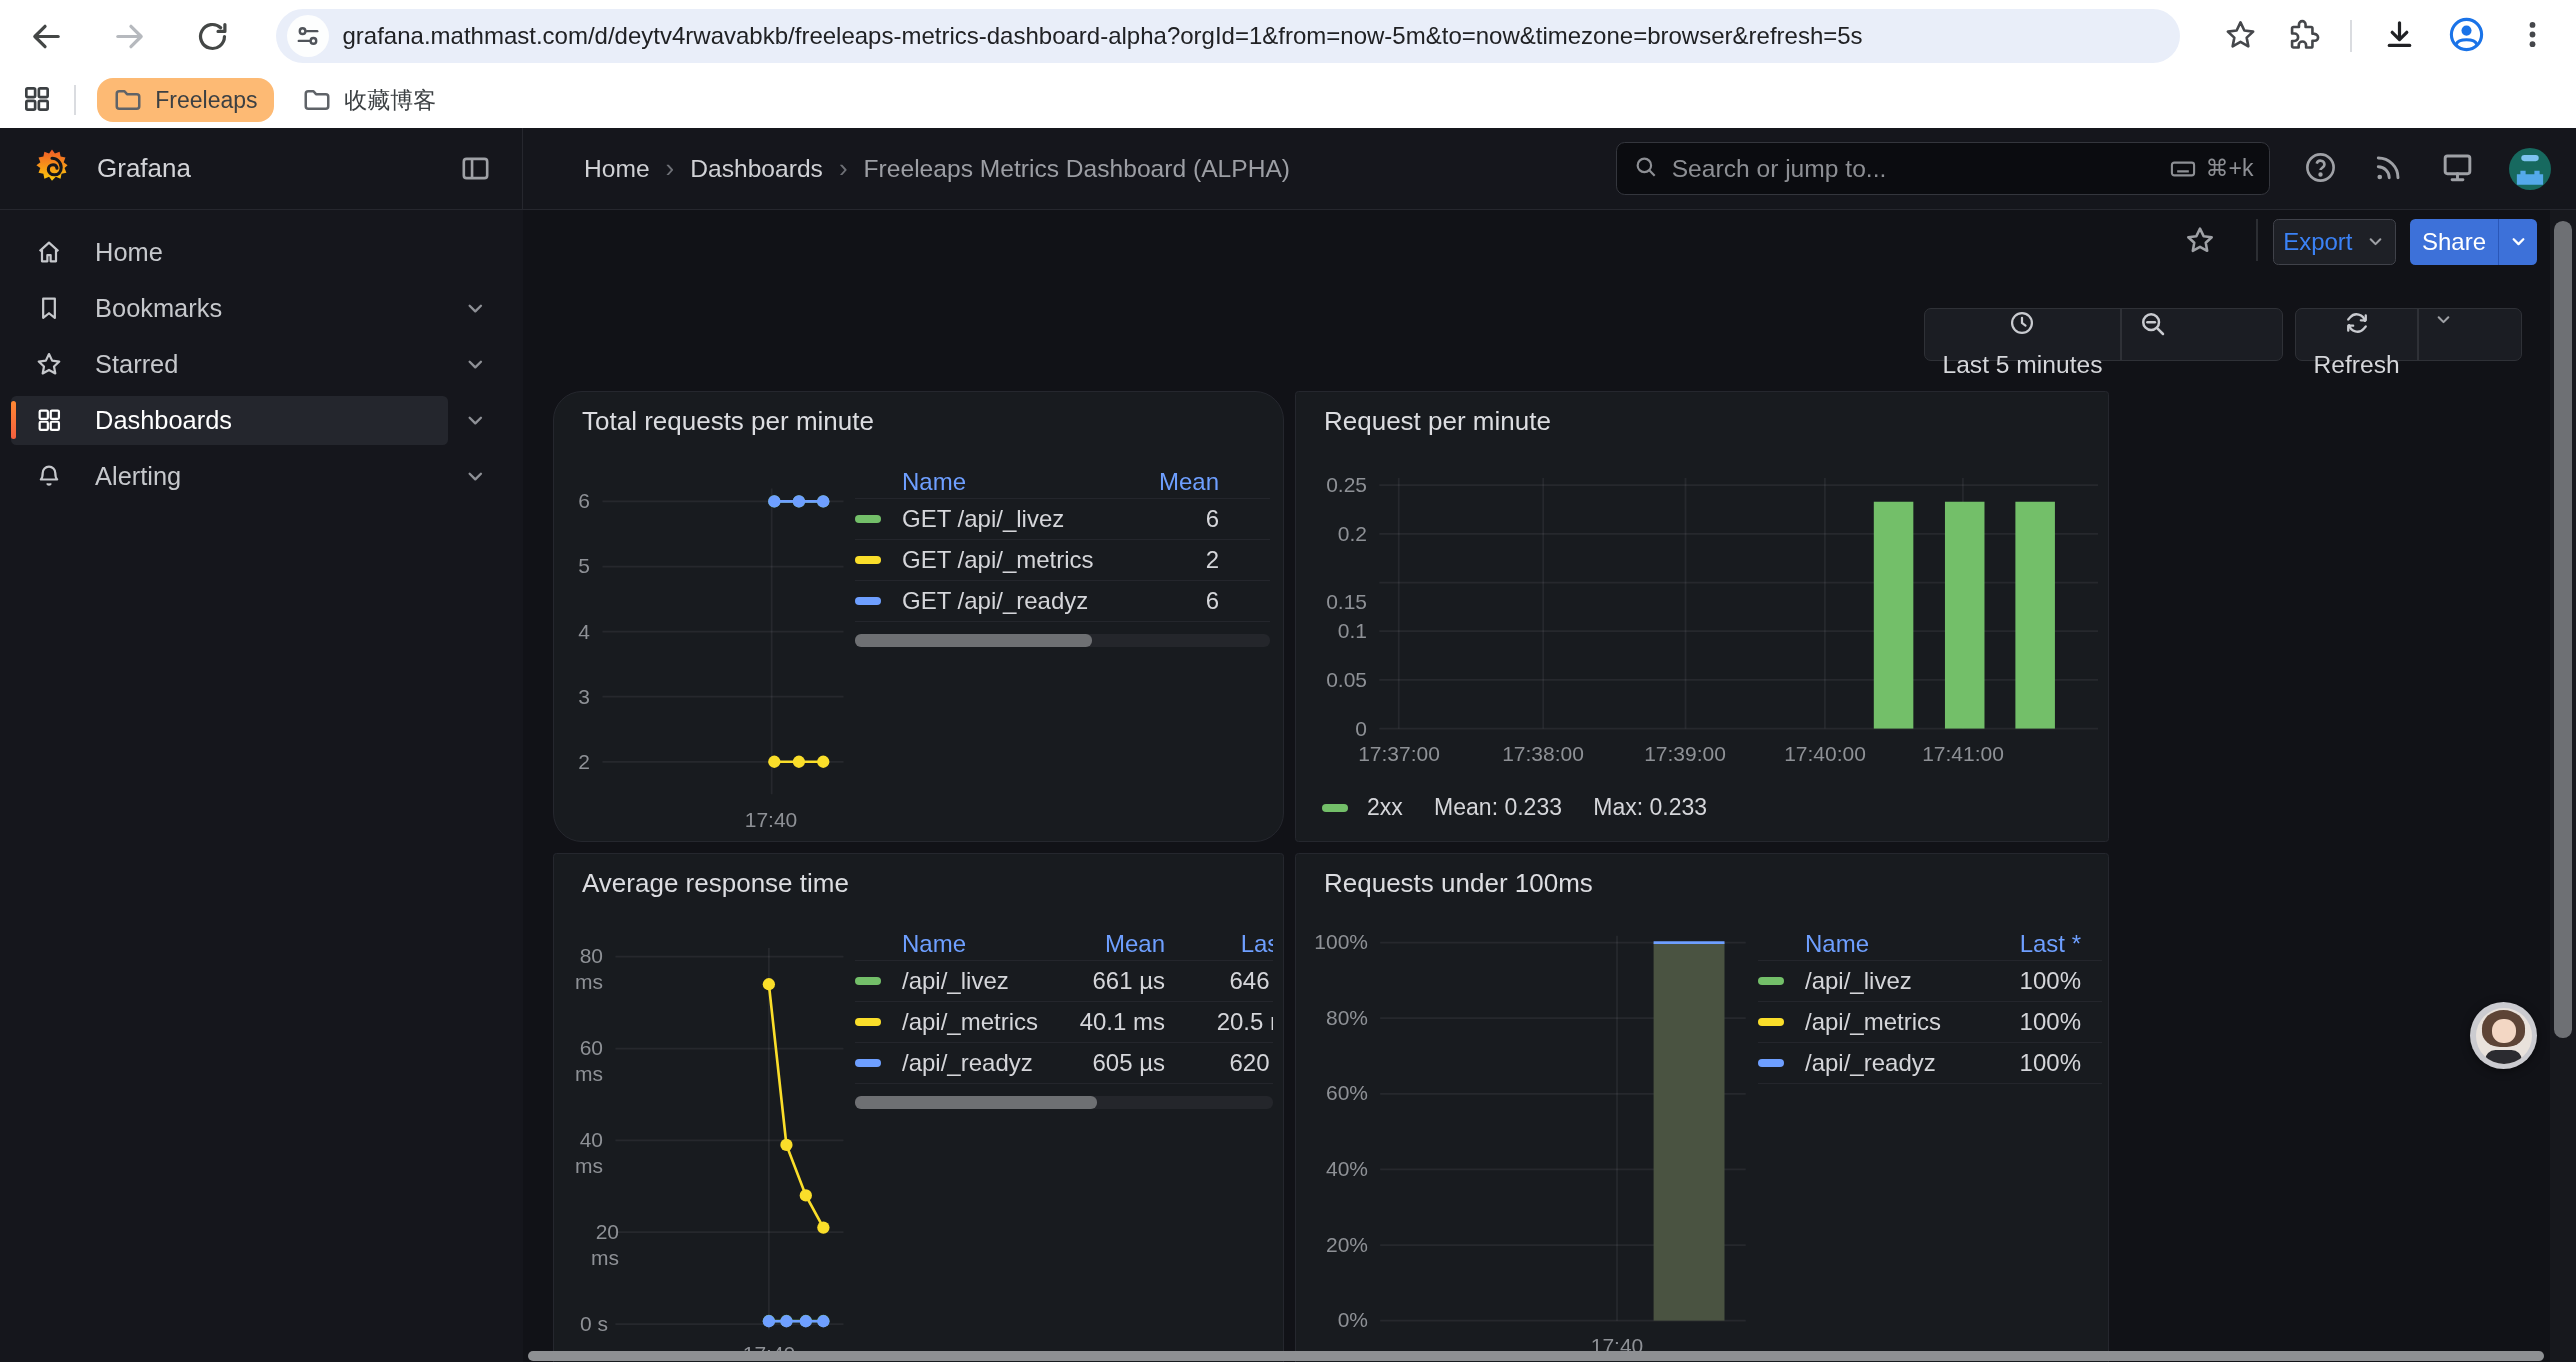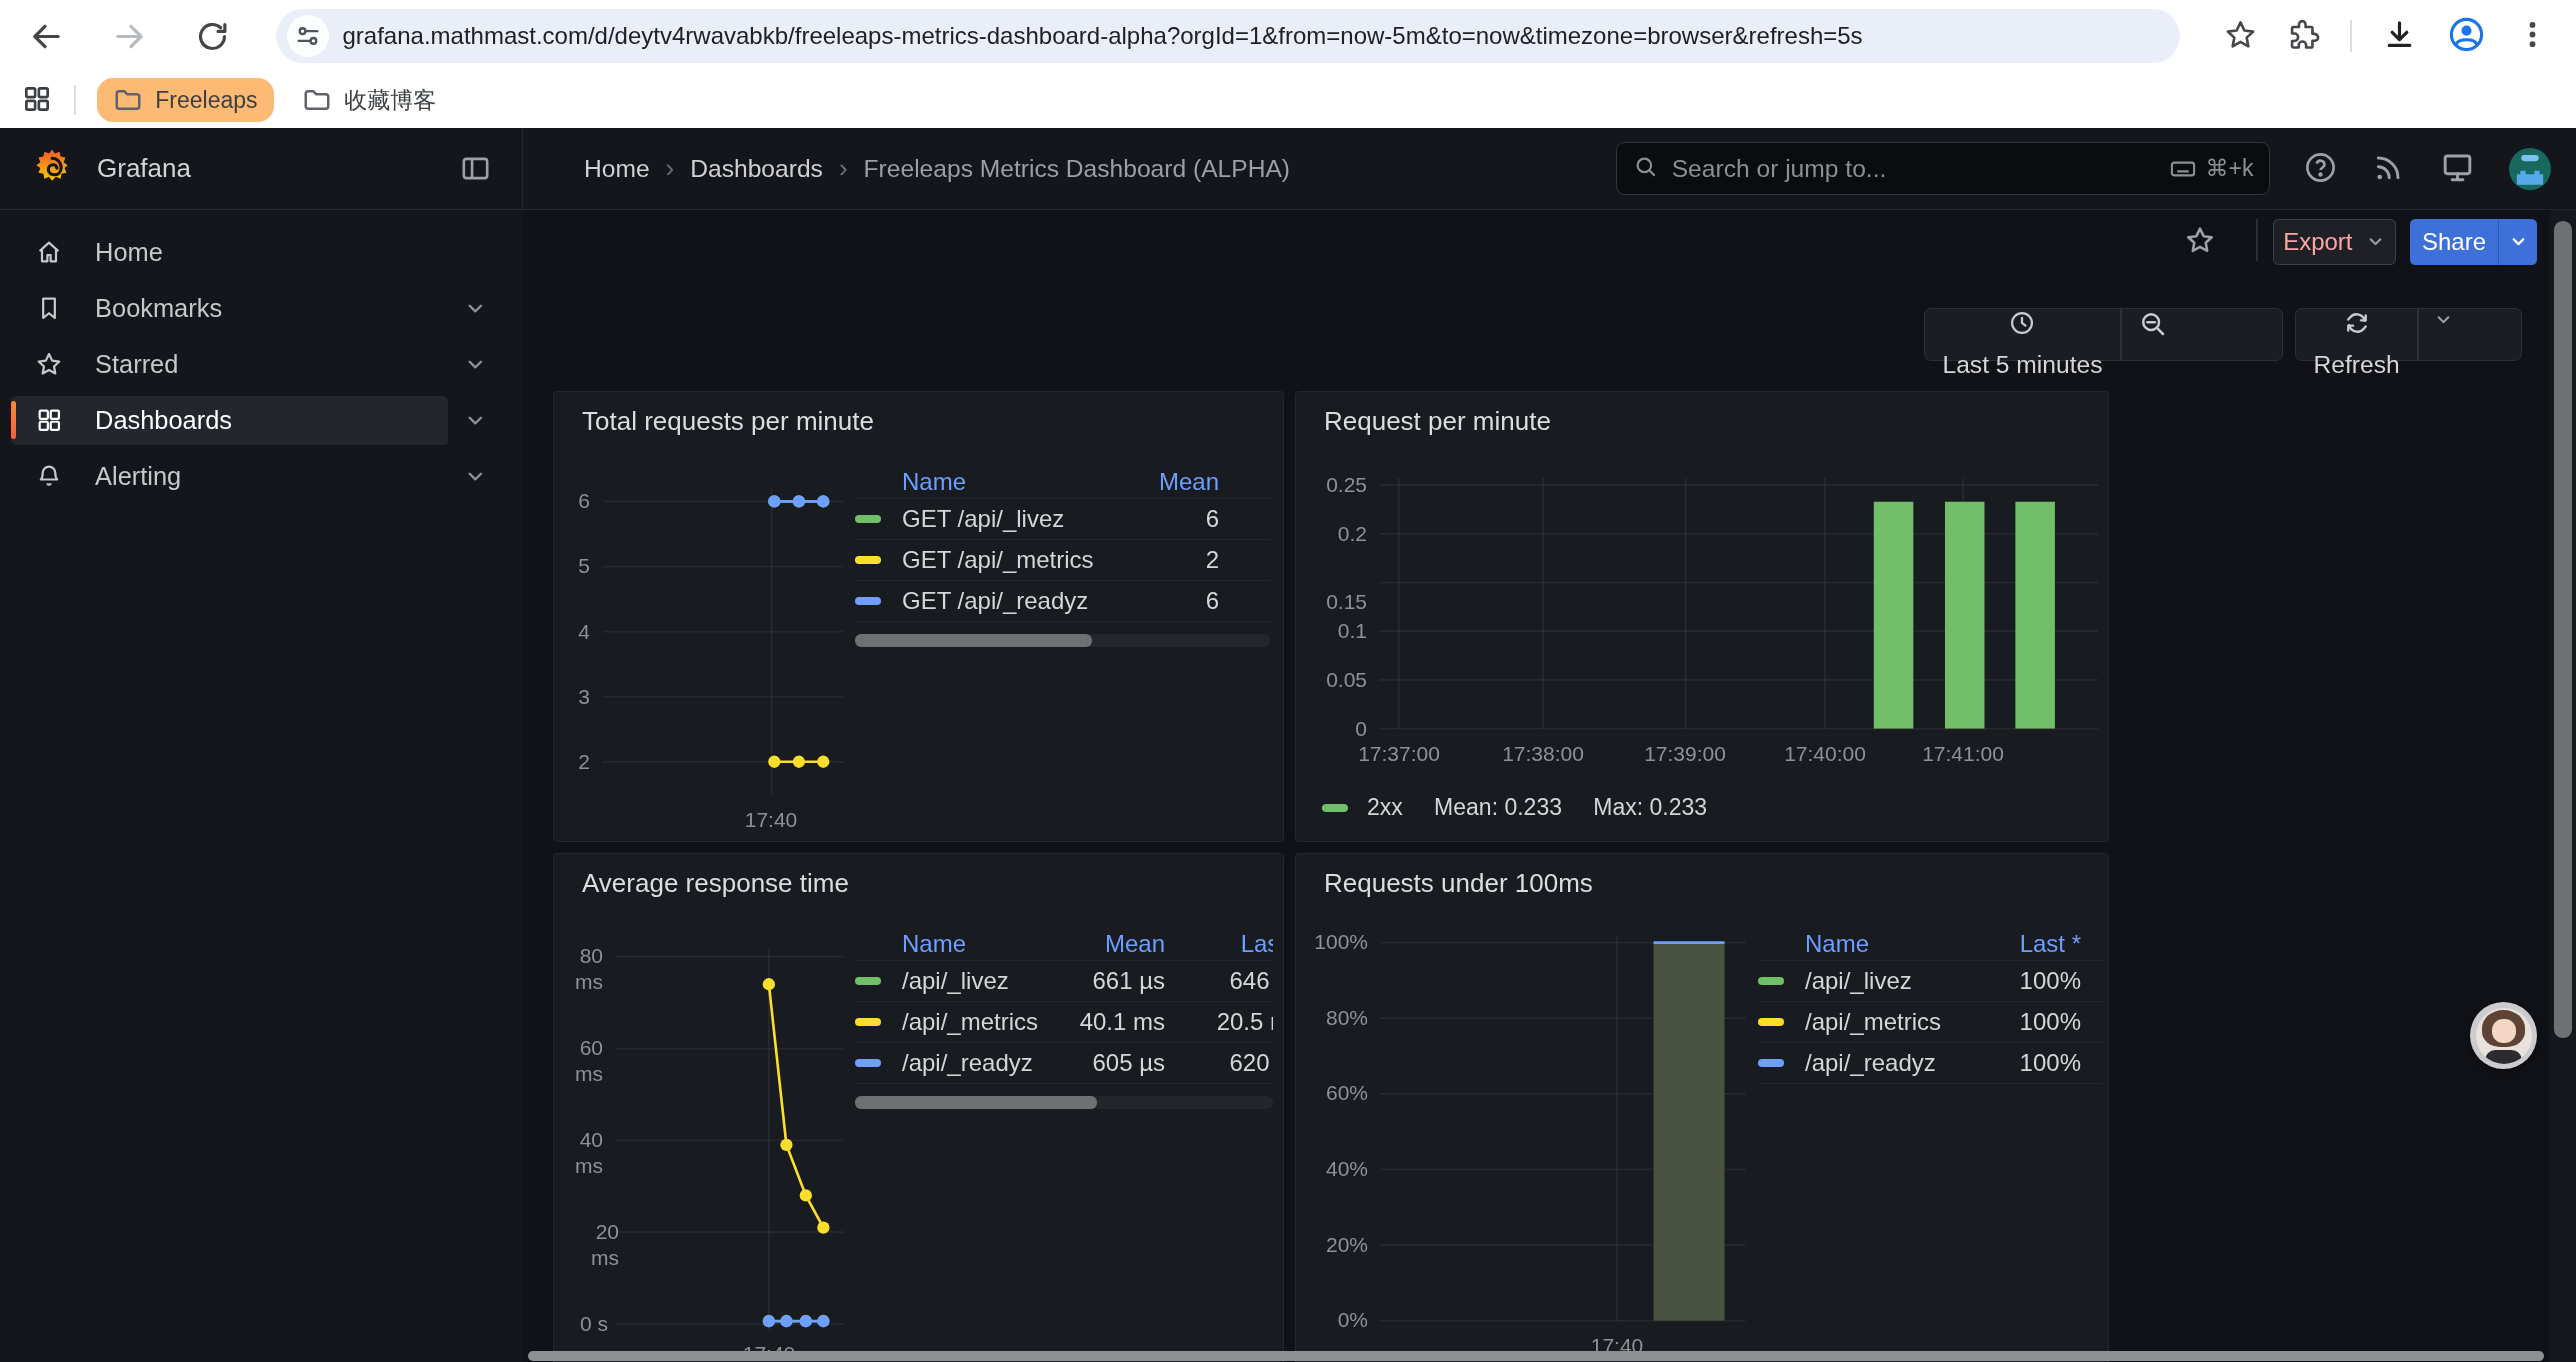--- a/index.html
+++ b/index.html
@@ -52,21 +52,21 @@
   .side-row.active .side-pill::before { content:""; position:absolute; left:0; top:5.3px; bottom:5.3px; width:5.3px; border-radius:3.5px; background:linear-gradient(180deg,#ff8833,#f55f3e); }
   .side-pill .ic { display:flex; color:inherit; }
   .side-chev { width:54px; display:flex; justify-content:center; color:#8e9096; }
 
   
   .content { flex:1; position:relative; overflow:hidden; background:#111217; }
 
   .dash-star { position:absolute; left:1661px; top:14px; color:#9fa1a6; }
   .tb-divider { position:absolute; left:1733px; top:8.8px; width:1.8px; height:42px; background:#2c2e33; }
   .btn { display:flex; align-items:center; justify-content:center; gap:12.3px; font-size:24px; font-weight:500; border-radius:5.3px; }
-  .btn-export { position:absolute; left:1750px; top:8.8px; width:123px; height:46px; background:#1e2026; border:1.8px solid #40424a; color:#fca5a5; }
+  .btn-export { position:absolute; left:1750px; top:8.8px; width:123px; height:46px; background:#1e2026; border:1.8px solid #40424a; color:#3b82f6; }
   .share-split { position:absolute; left:1887px; top:8.8px; height:46px; display:flex; }
   .share-main { width:88px; background:#3d71d9; color:#fff; border-radius:5.3px 0 0 5.3px; display:flex; align-items:center; justify-content:center; font-size:24px; font-weight:500; }
   .share-chev { width:39px; background:#3d71d9; border-left:1.8px solid #2a57b8; border-radius:0 5.3px 5.3px 0; display:flex; align-items:center; justify-content:center; color:#fff; }
 
   .ctl-group { position:absolute; top:98px; height:53px; background:#1b1d23; border:1.8px solid #2f3137; border-radius:7px; display:flex; align-items:center; color:#d5d6da; font-size:24.6px; font-weight:500; }
   .ctl-group .seg { display:flex; align-items:center; gap:14px; padding:0 17.5px; height:100%;flex-direction:column; }
   .ctl-vdiv { width:1.8px; height:100%; background:#2f3137; }
   .ctl-ic { display:flex; color:#c9cbd0; }
 
   
@@ -432,21 +432,21 @@
             <span>Refresh</span>
           </span>
           <span class="ctl-vdiv"></span>
           <span class="seg" style="padding:0 14px;">
             <svg width="21" height="21" viewBox="0 0 24 24" fill="none" stroke="#9fa1a6" stroke-width="2.4" stroke-linecap="round" stroke-linejoin="round">
                 <path d="M6.5 9.5l5.5 5.5 5.5-5.5"></path>
               </svg>
           </span>
         </div>
 
-        <section class="panel" style="left:30px;top:181px;width:731px;height:451px;">
+        <section class="panel" style="left:30px;top:181px;width:731px;height:451px;border-radius:29px;">
           <div class="panel-title">Total requests per minute</div>
           <div class="chart">
               <svg width="728" height="447" viewBox="0 0 830 510">
                 <line x1="55" y1="124.85106382978725" x2="330" y2="124.85106382978725" stroke="rgba(204,204,220,0.08)" stroke-width="2"></line>
                 <line x1="55" y1="199.10638297872342" x2="330" y2="199.10638297872342" stroke="rgba(204,204,220,0.08)" stroke-width="2"></line>
                 <line x1="55" y1="273.36170212765956" x2="330" y2="273.36170212765956" stroke="rgba(204,204,220,0.08)" stroke-width="2"></line>
                 <line x1="55" y1="347.6170212765958" x2="330" y2="347.6170212765958" stroke="rgba(204,204,220,0.08)" stroke-width="2"></line>
                 <line x1="55" y1="421.8723404255319" x2="330" y2="421.8723404255319" stroke="rgba(204,204,220,0.08)" stroke-width="2"></line>
                 <line x1="248.04999999999998" y1="110" x2="248.04999999999998" y2="459" stroke="rgba(204,204,220,0.08)" stroke-width="2"></line>
                 <polyline points="251.075,124.85106382978725 279.125,124.85106382978725 306.9,124.85106382978725" fill="none" stroke="#73BF69" stroke-width="3"></polyline>

